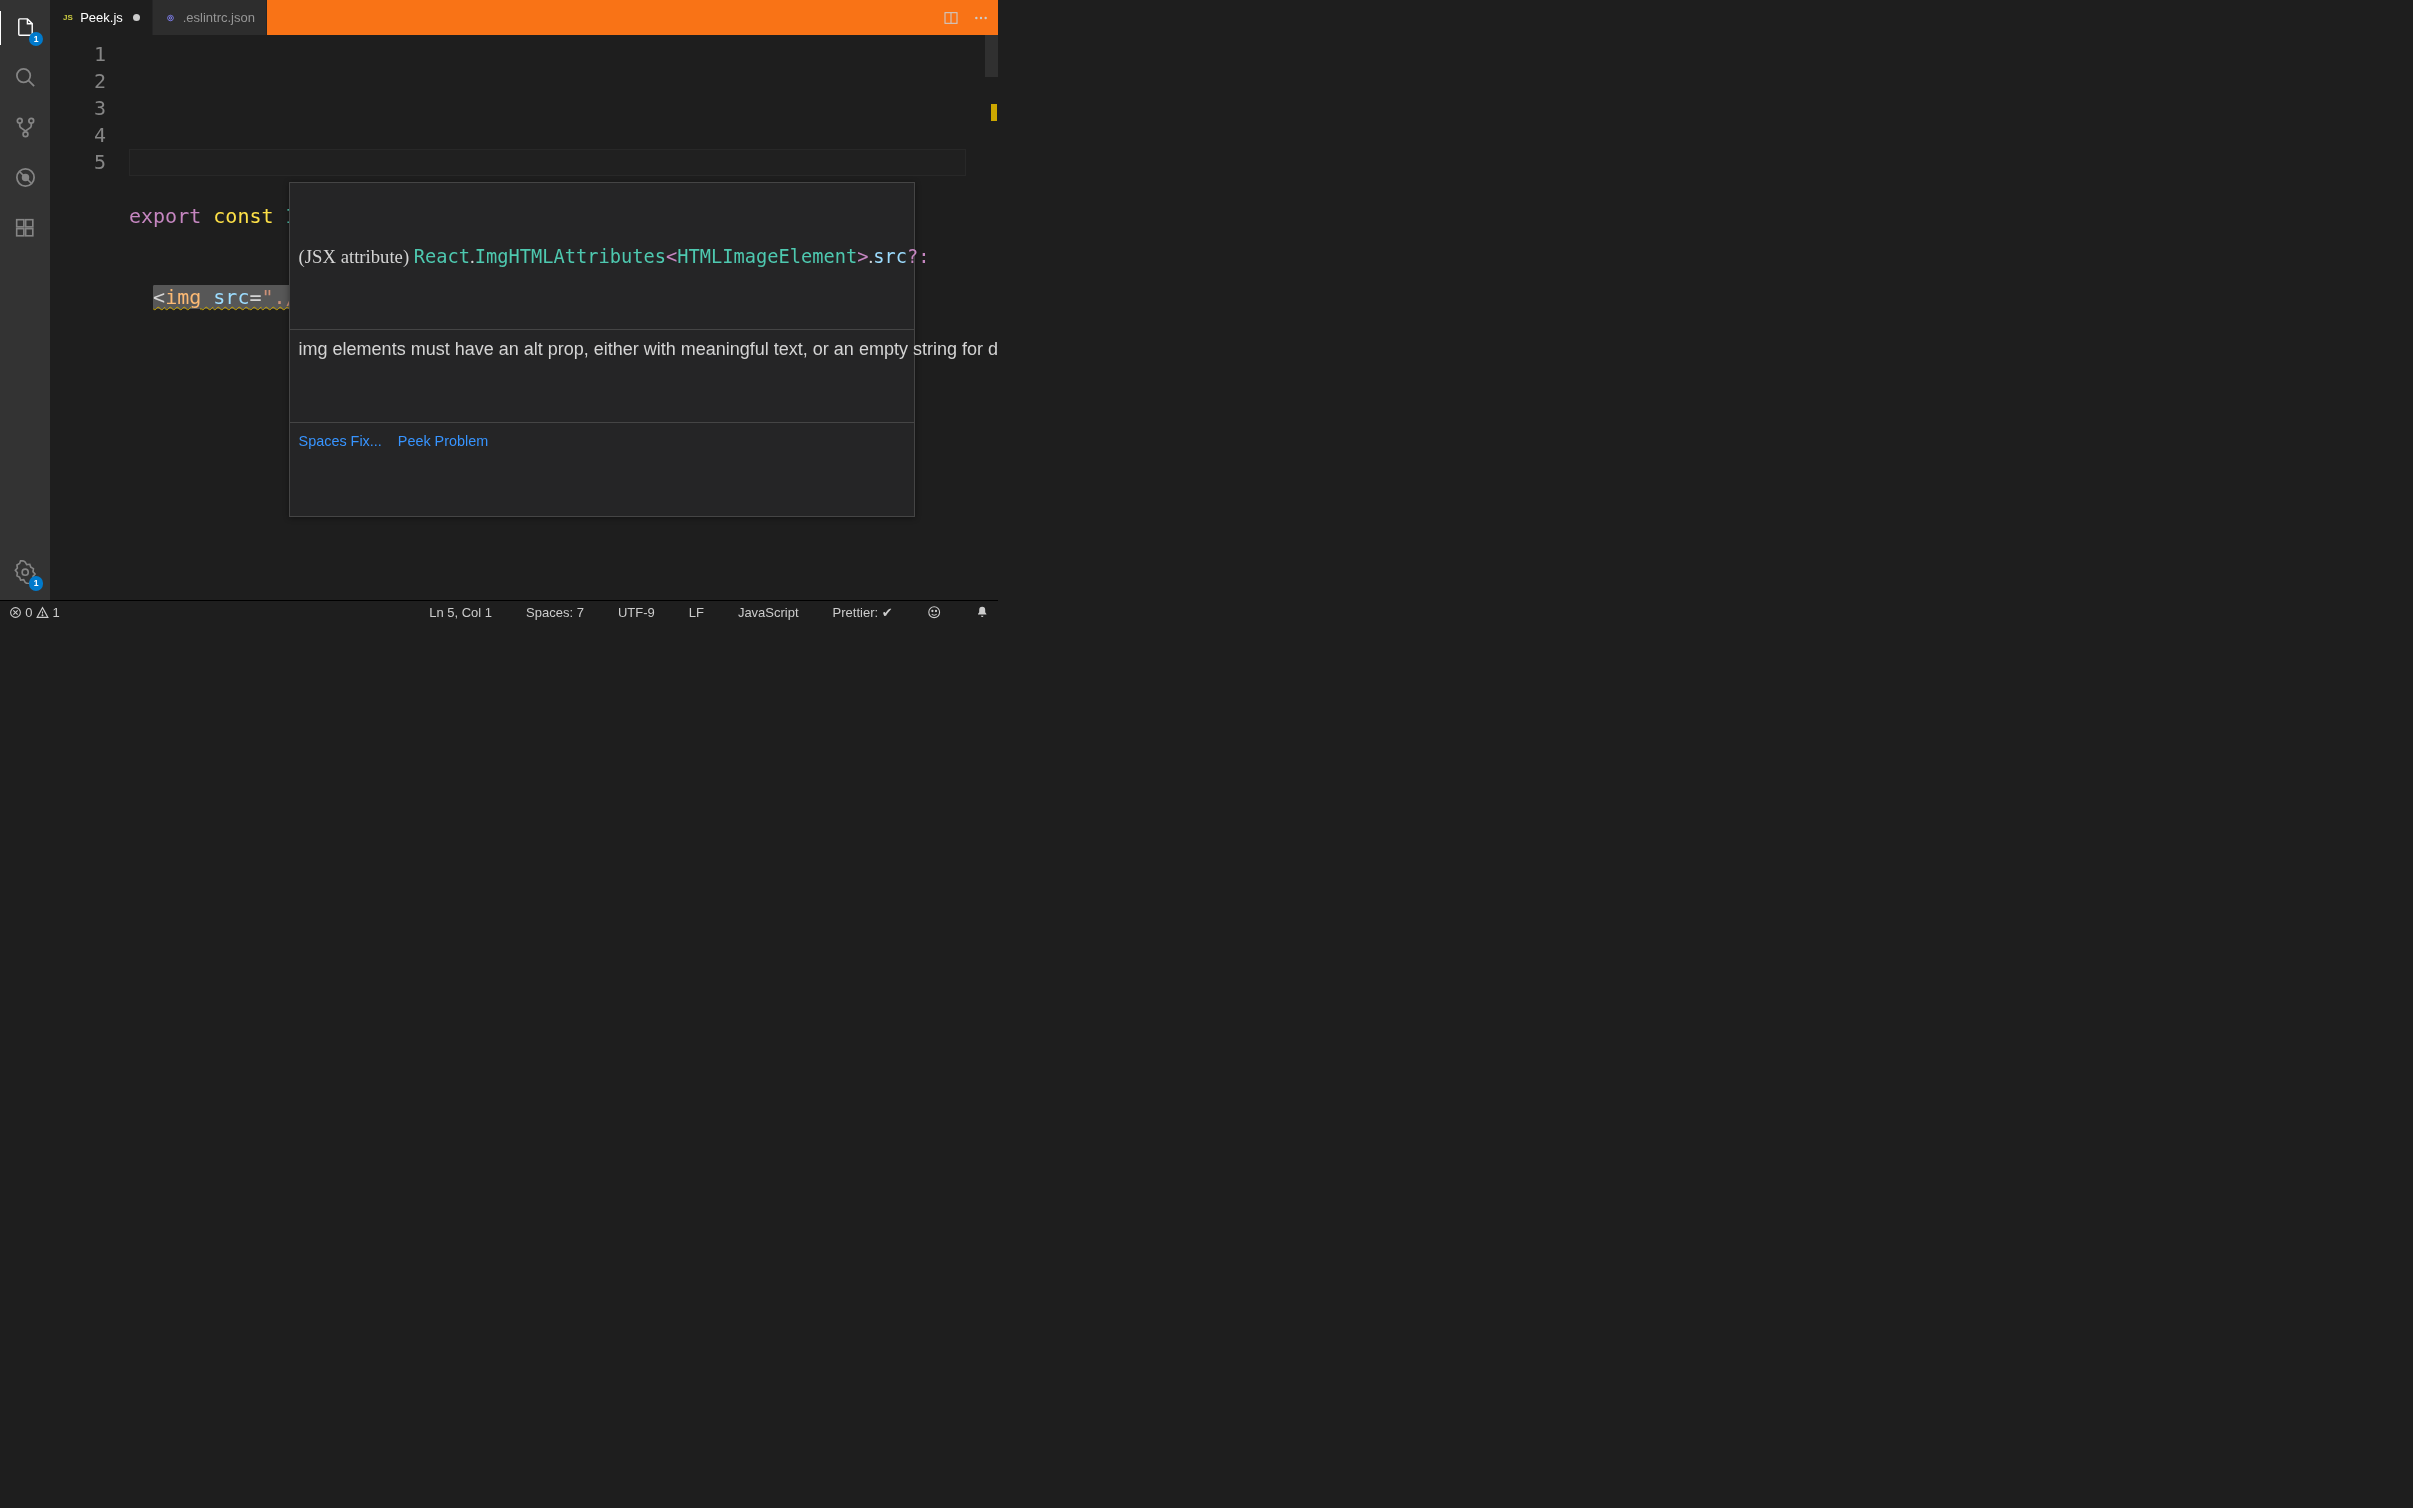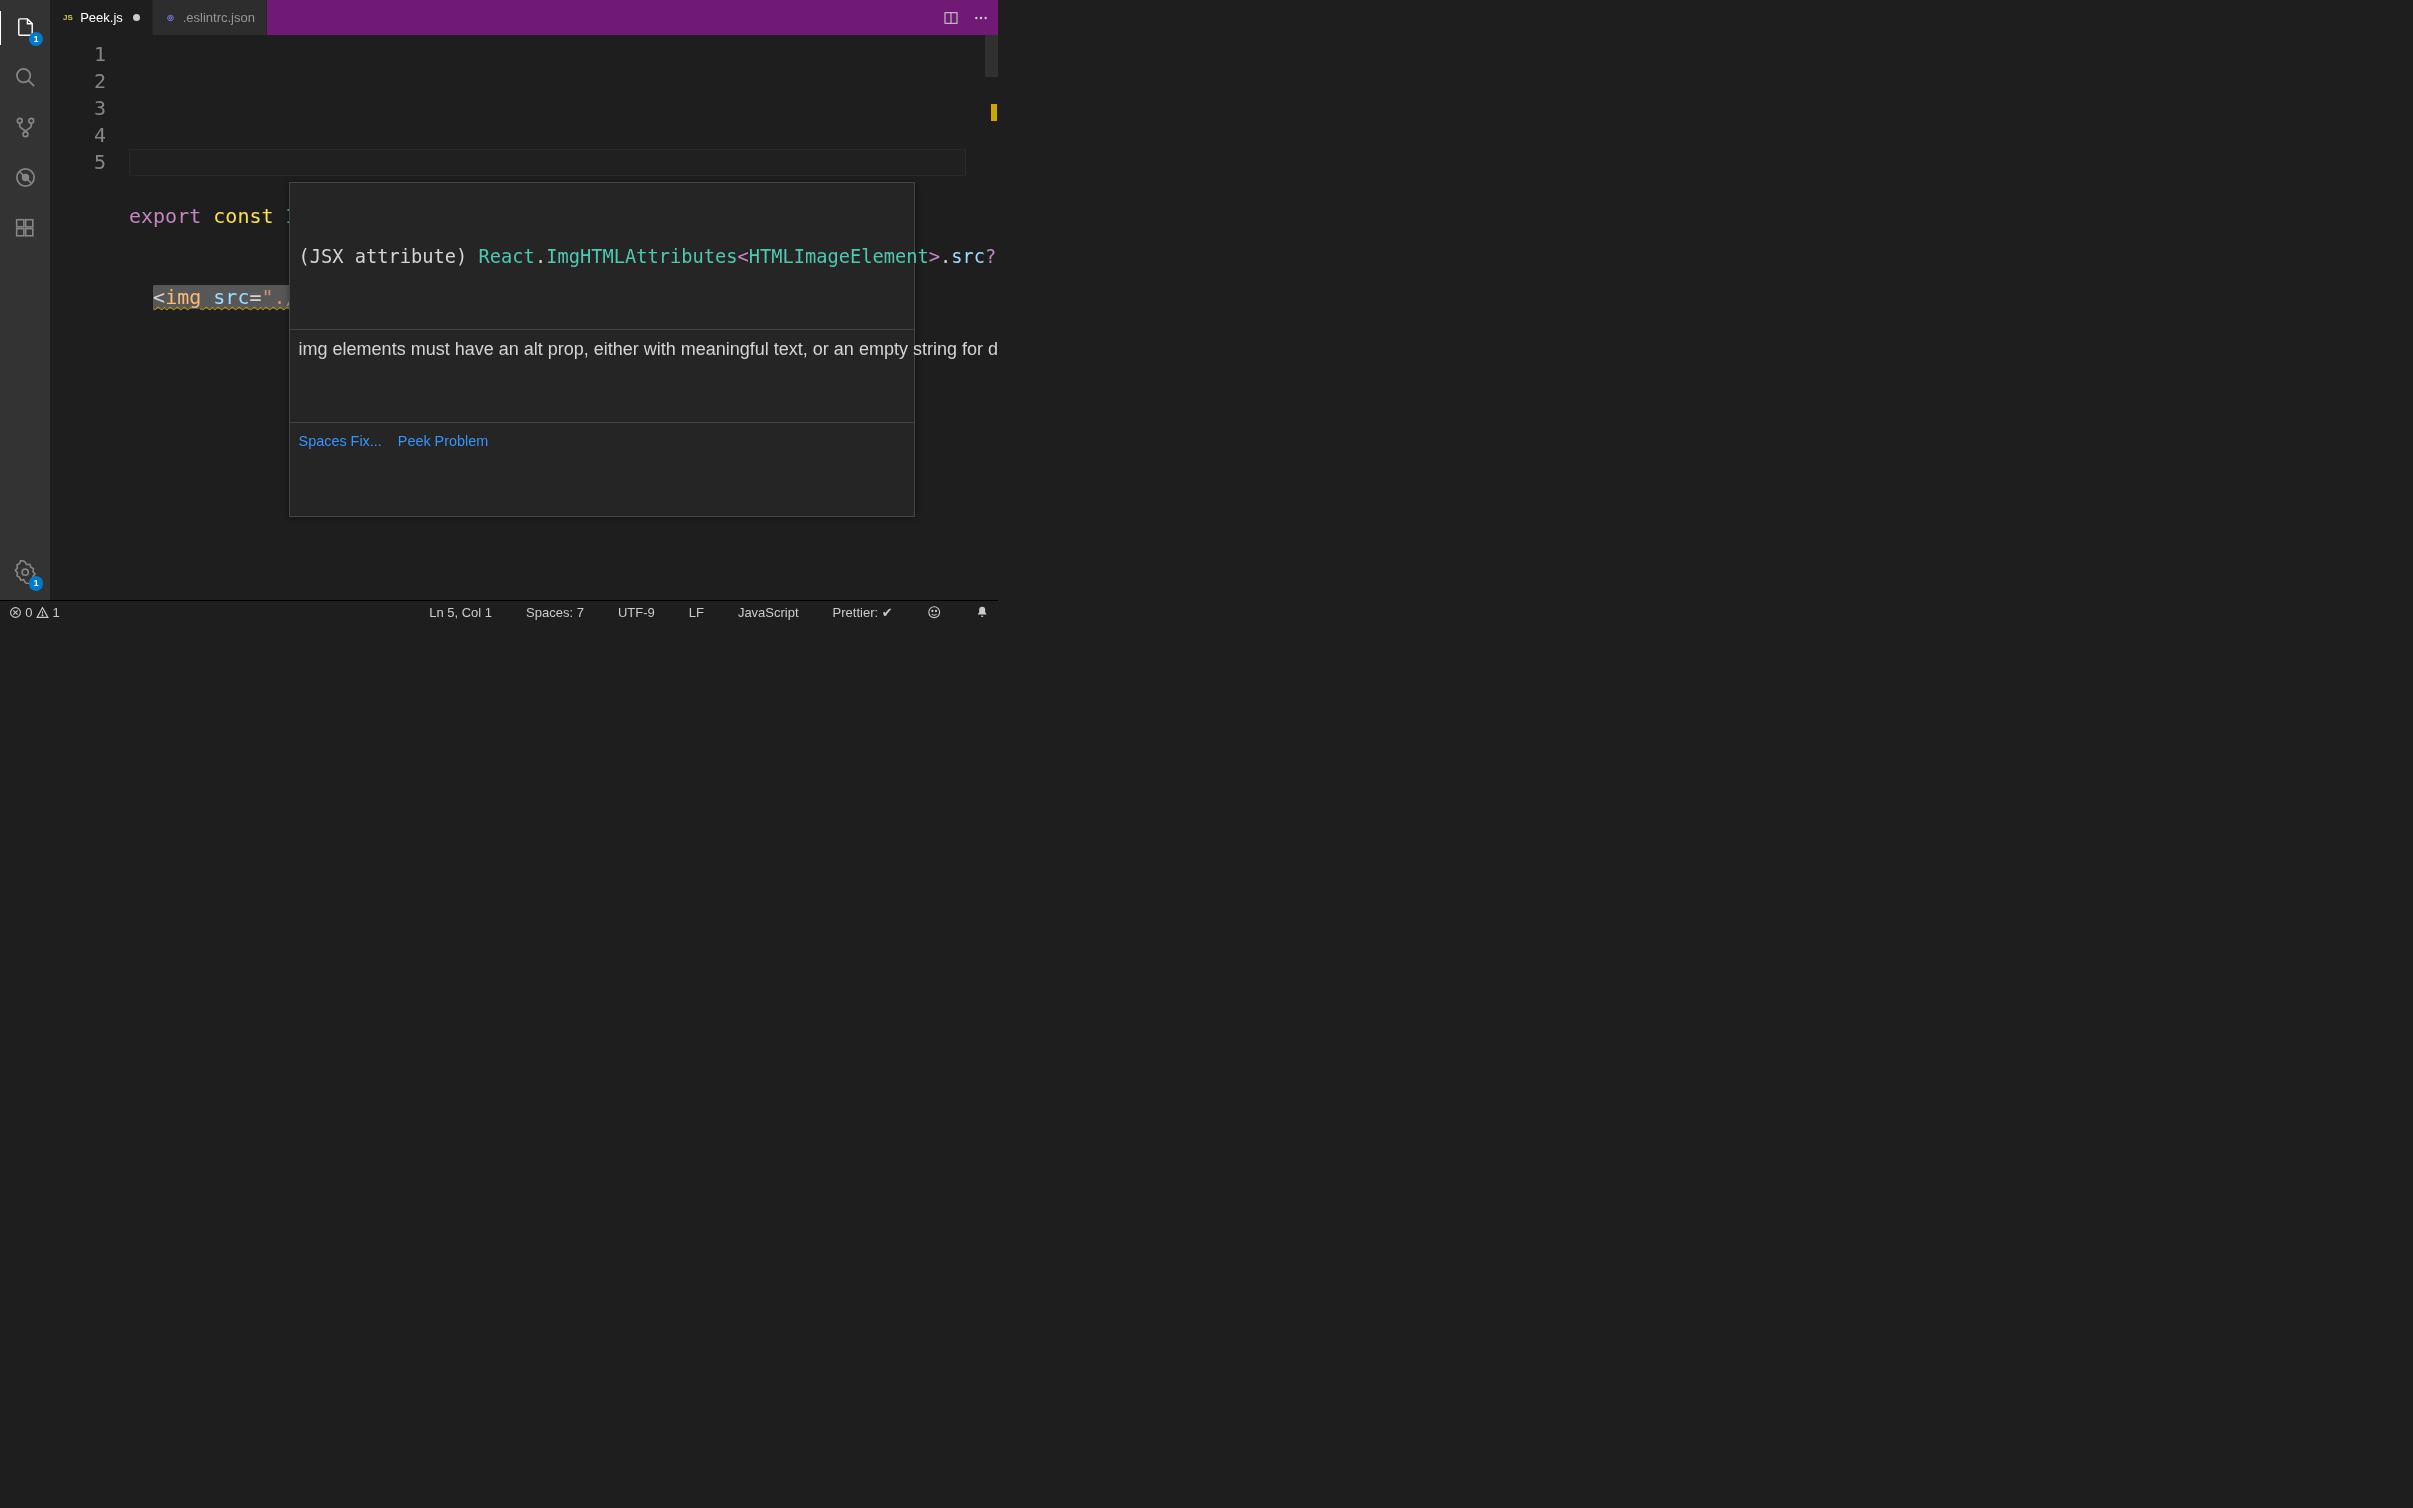--- a/index.html
+++ b/index.html
@@ -68,21 +68,21 @@
     }
     .editor-area {
       flex: 1;
       display: flex;
       flex-direction: column;
       background: #1e1e1e;
       position: relative;
     }
     .tabs-bar {
       display: flex;
-      background: #701a75;
+      background: #f97316;
       height: 35px;
       align-items: stretch;
     }
     .tab {
       display: flex;
       align-items: center;
       padding: 0 11.5px;
       background: #2d2d2d;
       border-right: 0.7px solid #252526;
       cursor: pointer;
@@ -205,21 +205,21 @@
       font-size: 18.7px;
       line-height: 27px;
       z-index: 10;
     }
     .hover-section {
       padding: 5.7px 8.6px;
     }
     .hover-divider {
       border-top: 0.7px solid #454545;
     }
-    .hover-sig .tk-cat { color: #d4d4d4; }
+    .hover-sig .tk-cat { color: #d4d4d4; font-family: Liberation Serif, serif; }
     .hover-sig .tk-class { color: #4ec9b0; }
     .hover-sig .tk-lt { color: #c586c0; }
     .hover-sig .tk-prop { color: #9cdcfe; }
     .hover-sig .tk-opt { color: #c586c0; }
     .hover-diag { color: #d4d4d4; font-family: -apple-system, BlinkMacSystemFont, sans-serif; font-size: 18px; line-height: 26.6px; }
     .hover-actions {
       padding: 4.3px 8.6px 7.2px 8.6px;
       display: flex;
       gap: 16px;
       font-family: -apple-system, BlinkMacSystemFont, sans-serif;

